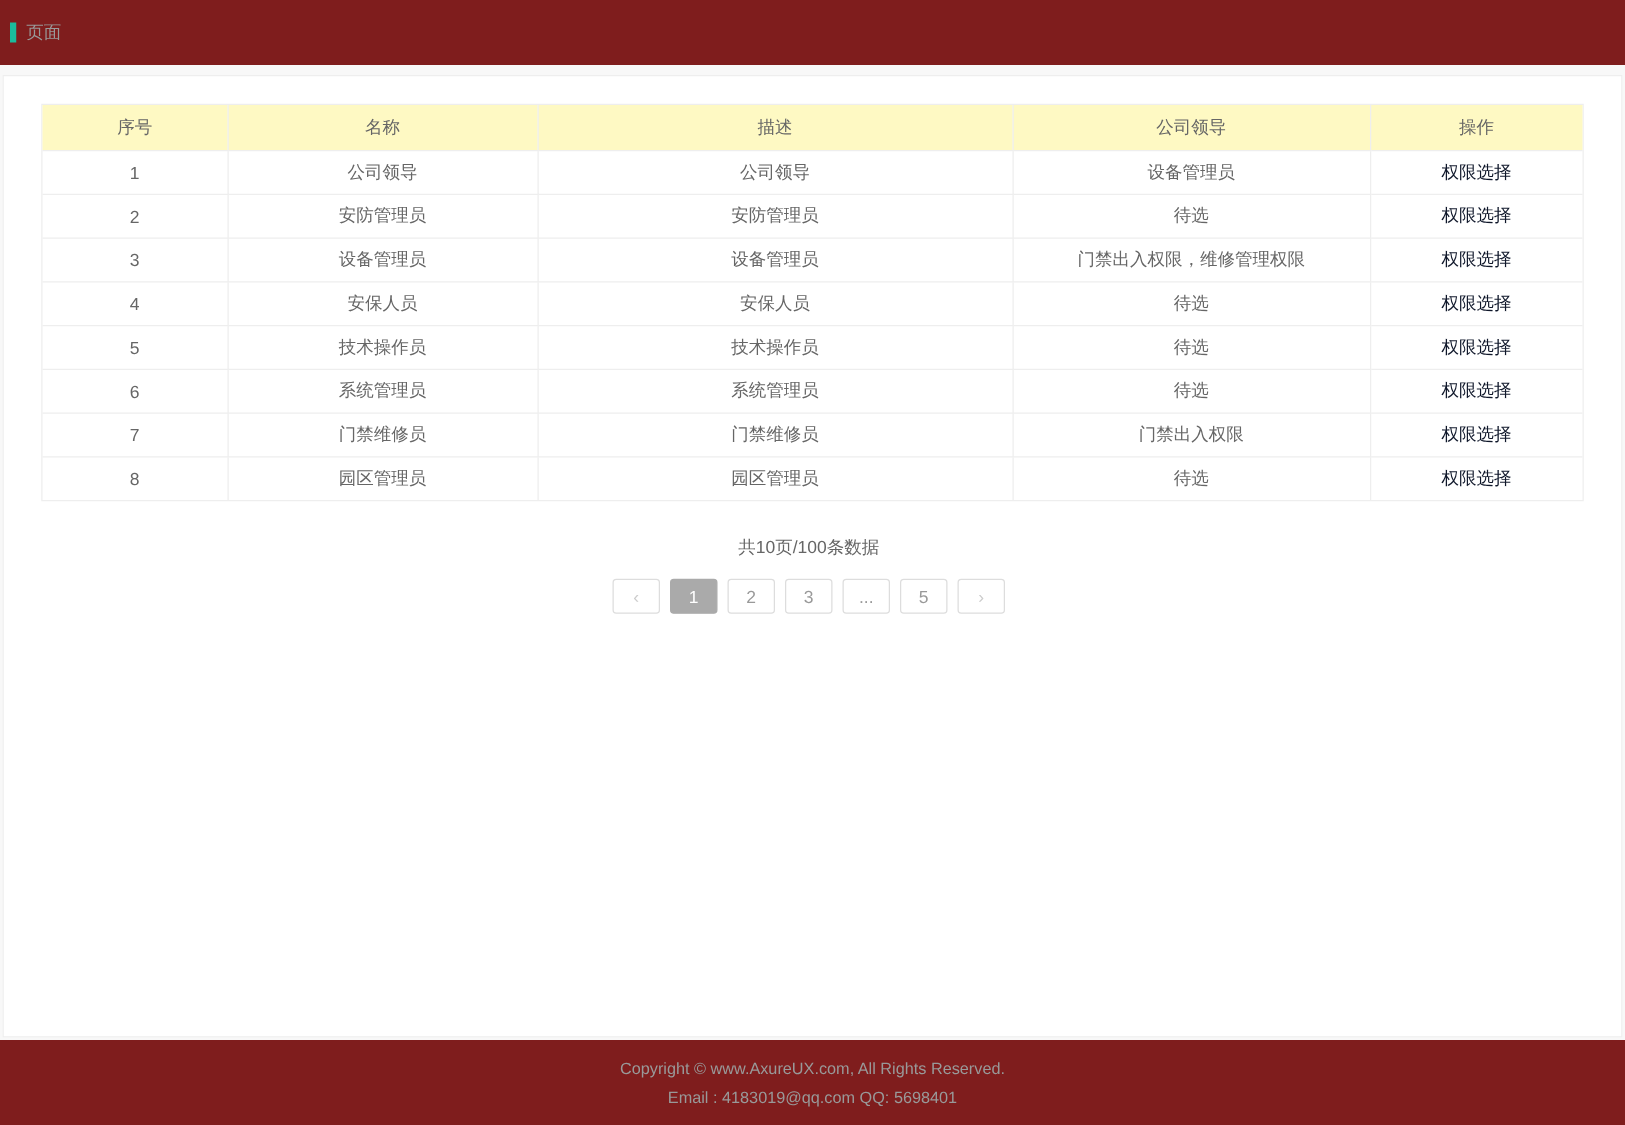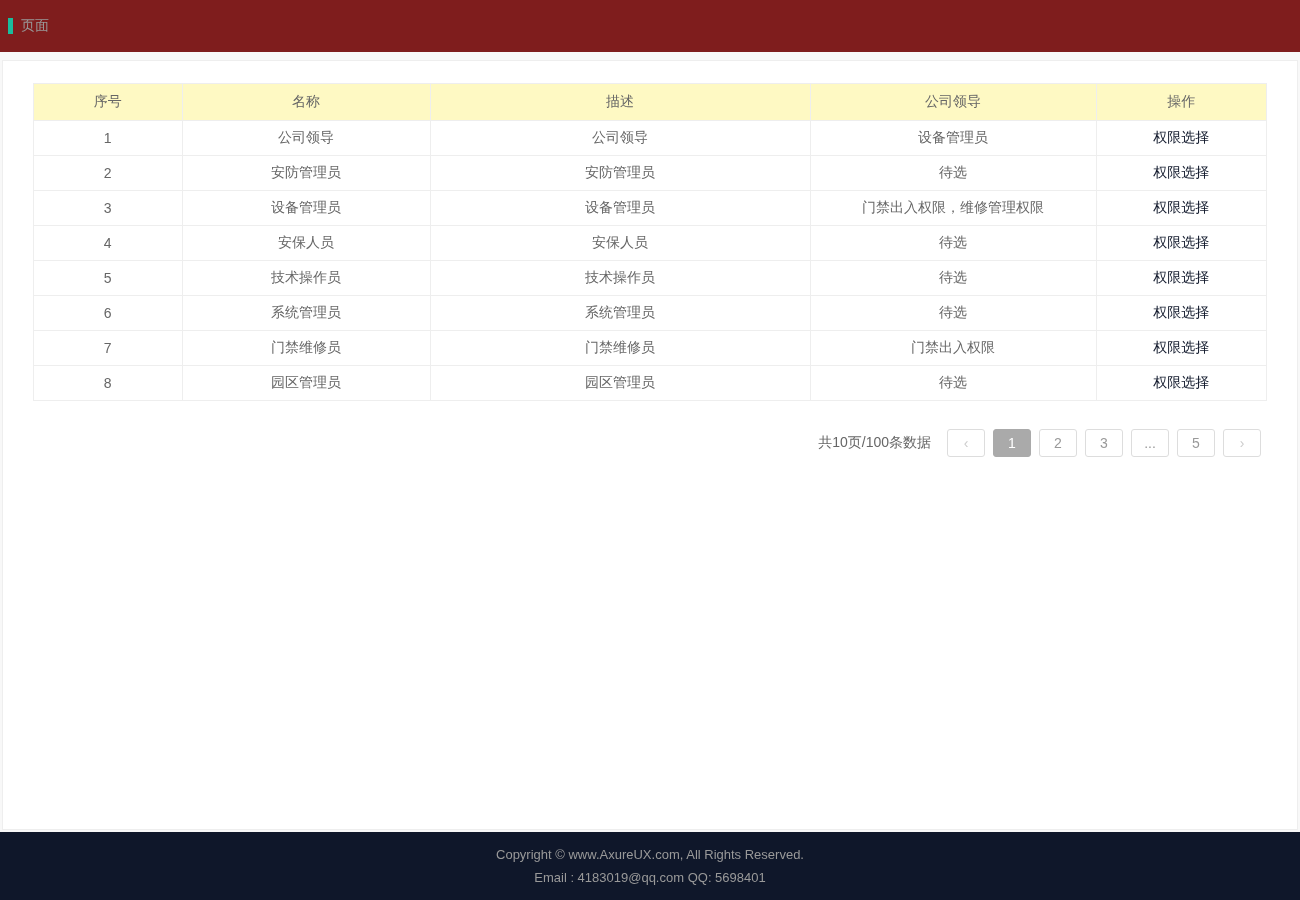--- a/index.html
+++ b/index.html
@@ -119,20 +119,21 @@
       cursor: pointer;
       font-size: 14px;
     }
     .pagination-row {
       display: flex;
       justify-content: flex-end;
       align-items: center;
       margin-top: 28px;
       padding-right: 6px;
       gap: 16px;
+      flex-direction: column;
     }
     .pagination-summary {
       color: #666;
       font-size: 14px;
     }
     .pagination-controls {
       display: flex;
       gap: 8px;
     }
     .page-btn {
@@ -156,21 +157,21 @@
     }
     .page-btn.arrow {
       color: #ccc;
     }
     .footer {
       position: absolute;
       left: 0;
       right: 0;
       top: 832px;
       height: 68px;
-      background: #0f172a;
+      background: #7f1d1d;
       display: flex;
       flex-direction: column;
       align-items: center;
       justify-content: center;
       gap: 8px;
     }
     .footer-line {
       color: #999;
       font-size: 13px;
     }

